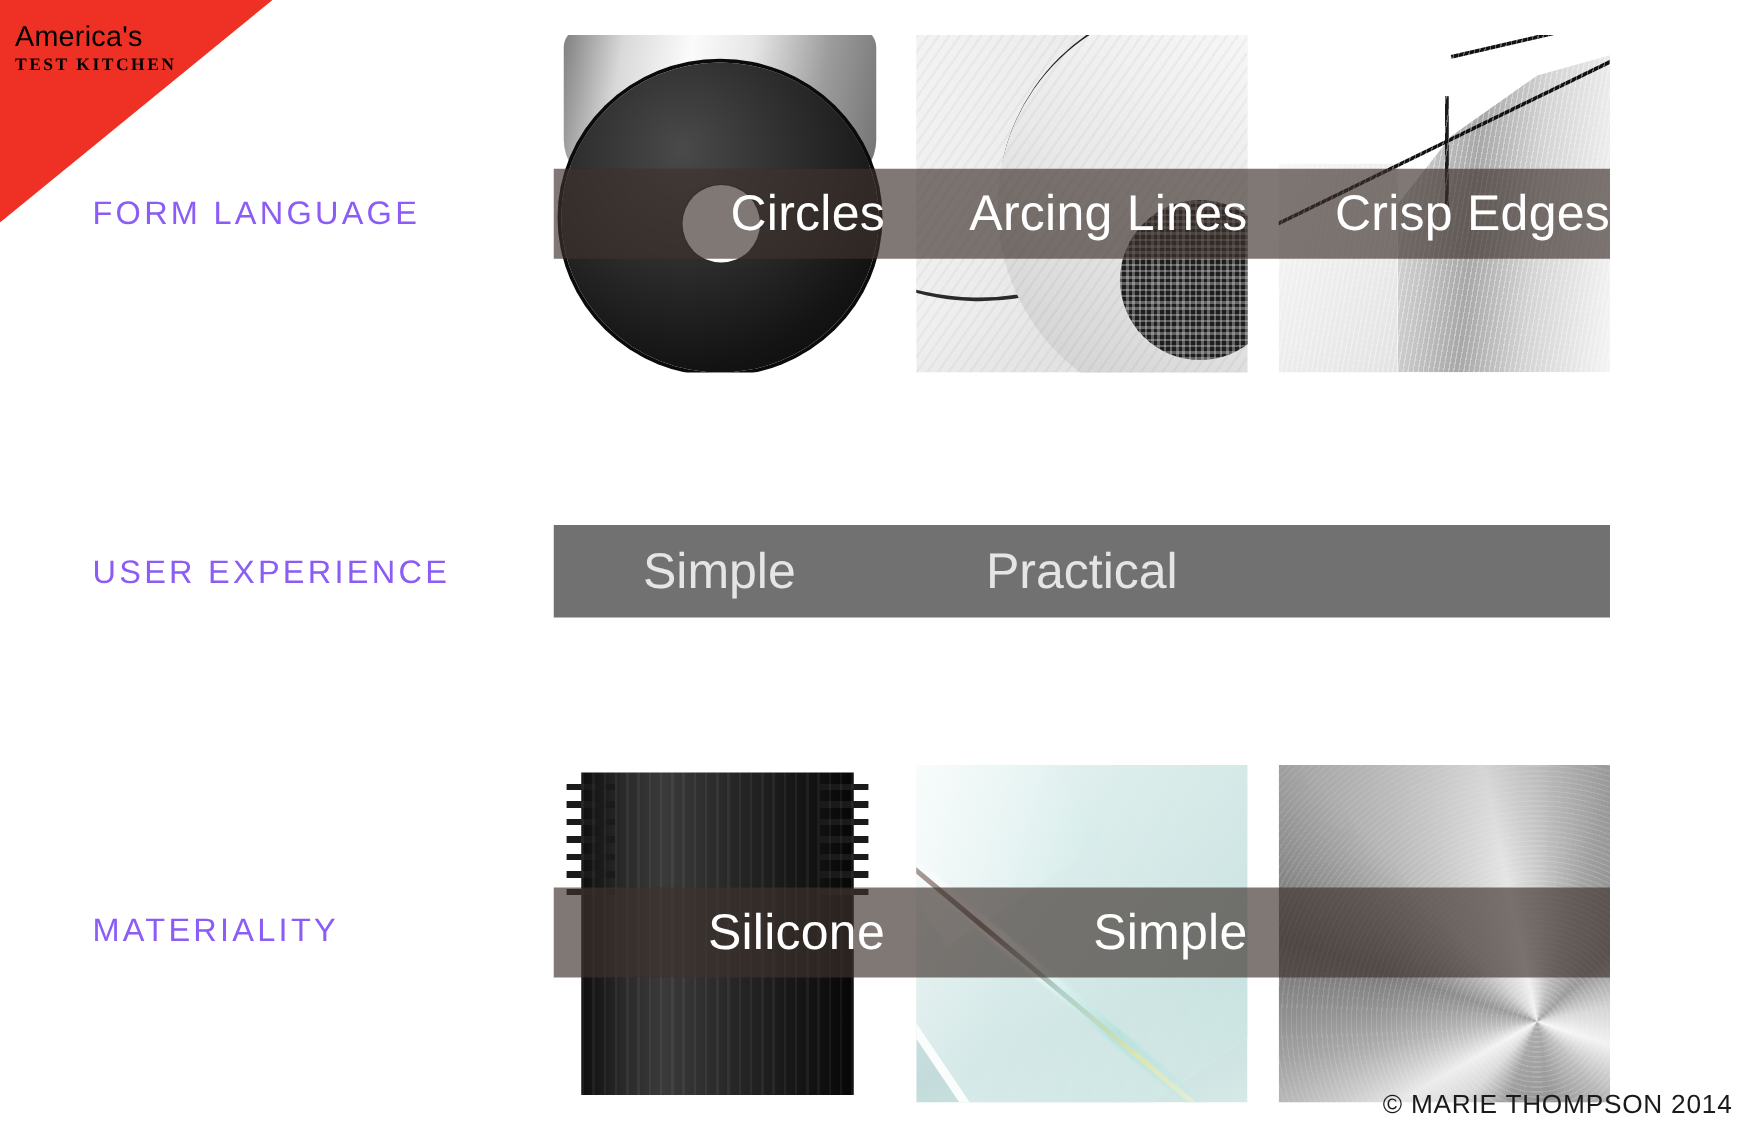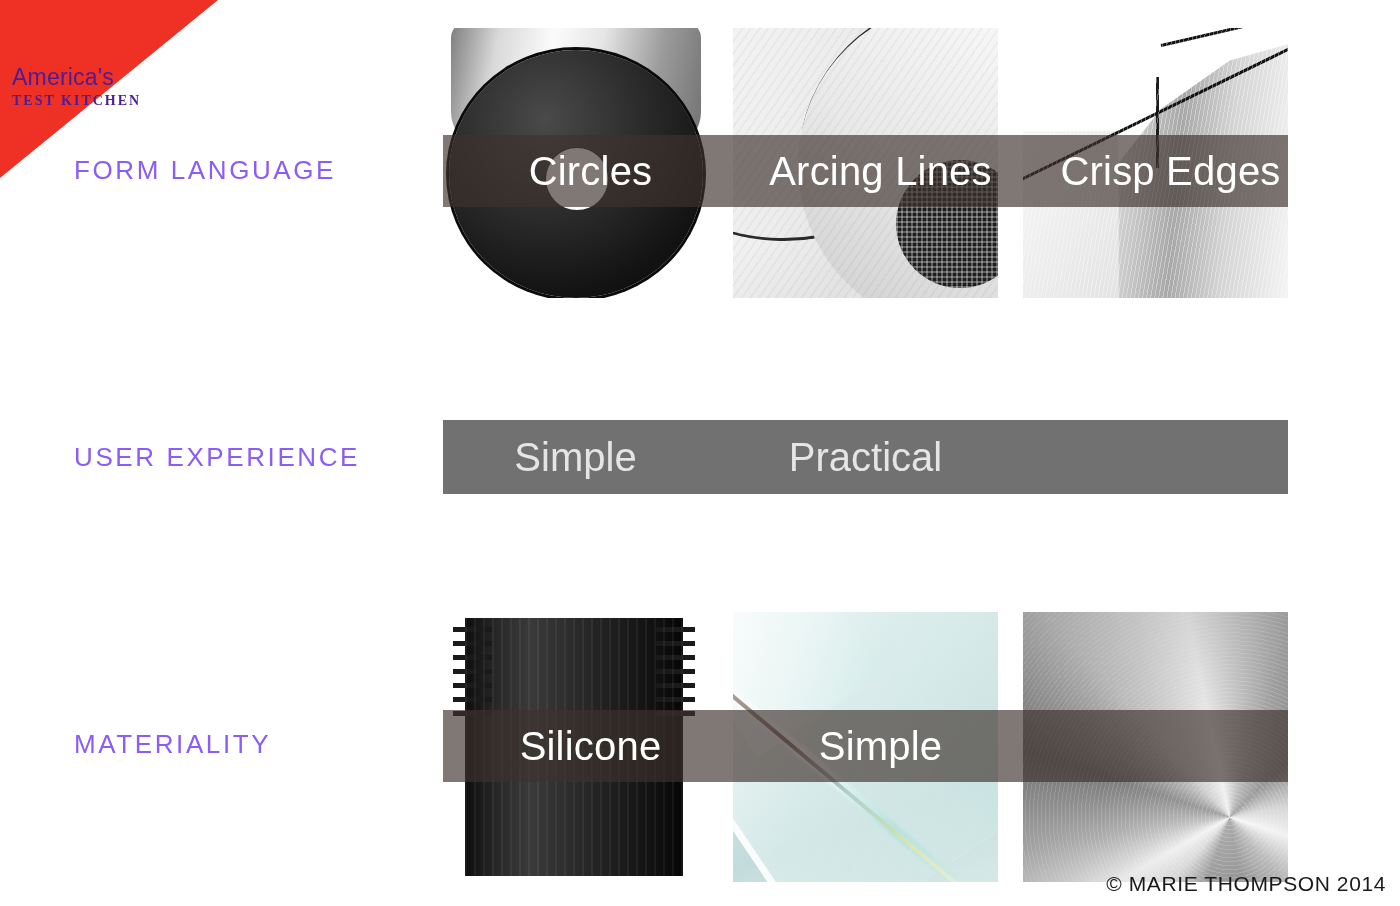--- a/index.html
+++ b/index.html
@@ -33,24 +33,23 @@
     position: absolute;
     top: 0; left: 0;
     width: 218px; height: 178px;
     background: #ee3124;
     clip-path: polygon(0 0, 100% 0, 0 100%);
   }
   .brand-text {
     position: absolute;
     top: 18px;
     left: 12px;
-    color: #4c1d95;
+    color: #000000;
     line-height: 1;
     z-index: 2;
-    margin-top: 48px;
   }
   .brand-line1 {
     font-family: "Liberation Sans", sans-serif;
     font-size: 23px;
     font-weight: 400;
     letter-spacing: 0.2px;
     display: block;
   }
   .brand-line2 {
     font-family: "Liberation Serif", serif;
@@ -362,23 +361,22 @@
   .caption-band .cap {
     position: absolute;
     top: 0;
     height: 72px;
     line-height: 72px;
     color: #ffffff;
     font-family: "Liberation Sans", sans-serif;
     font-size: 40px;
     font-weight: 300;
     letter-spacing: 0.2px;
-    text-align: center;
+    text-align: right;
     white-space: nowrap;
-    margin-left: 15px;
   }
   .caption-band .cap.c1 { left: 0px;   width: 265px; }
   .caption-band .cap.c2 { left: 290px; width: 265px; }
   .caption-band .cap.c3 { left: 580px; width: 265px; }
 
   
   .ux-band {
     position: absolute;
     left: 443px;
     top: 420px;

